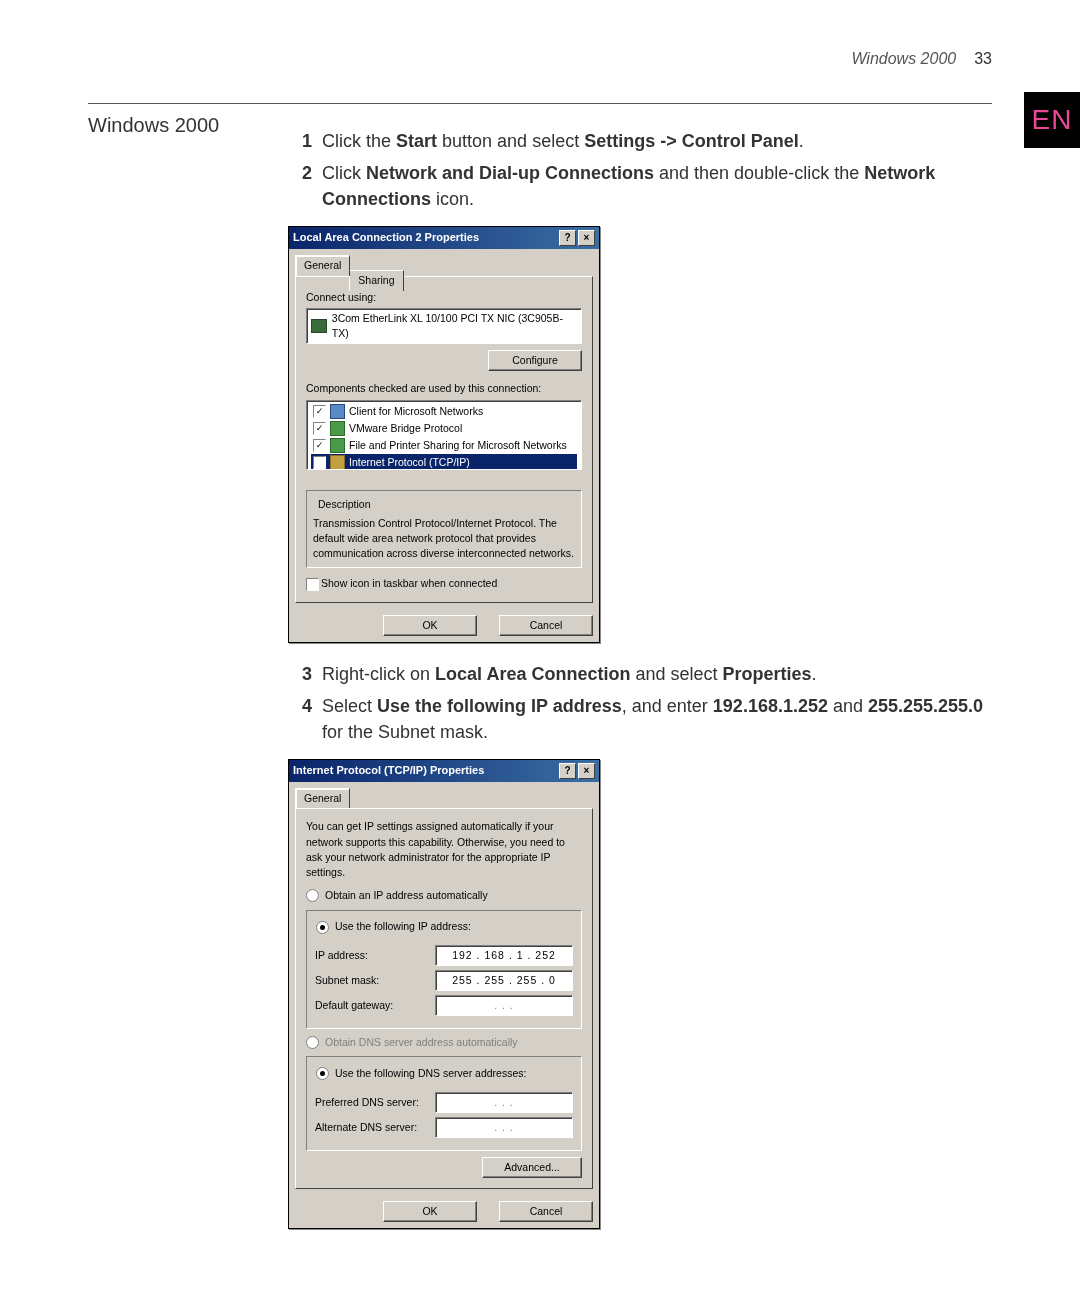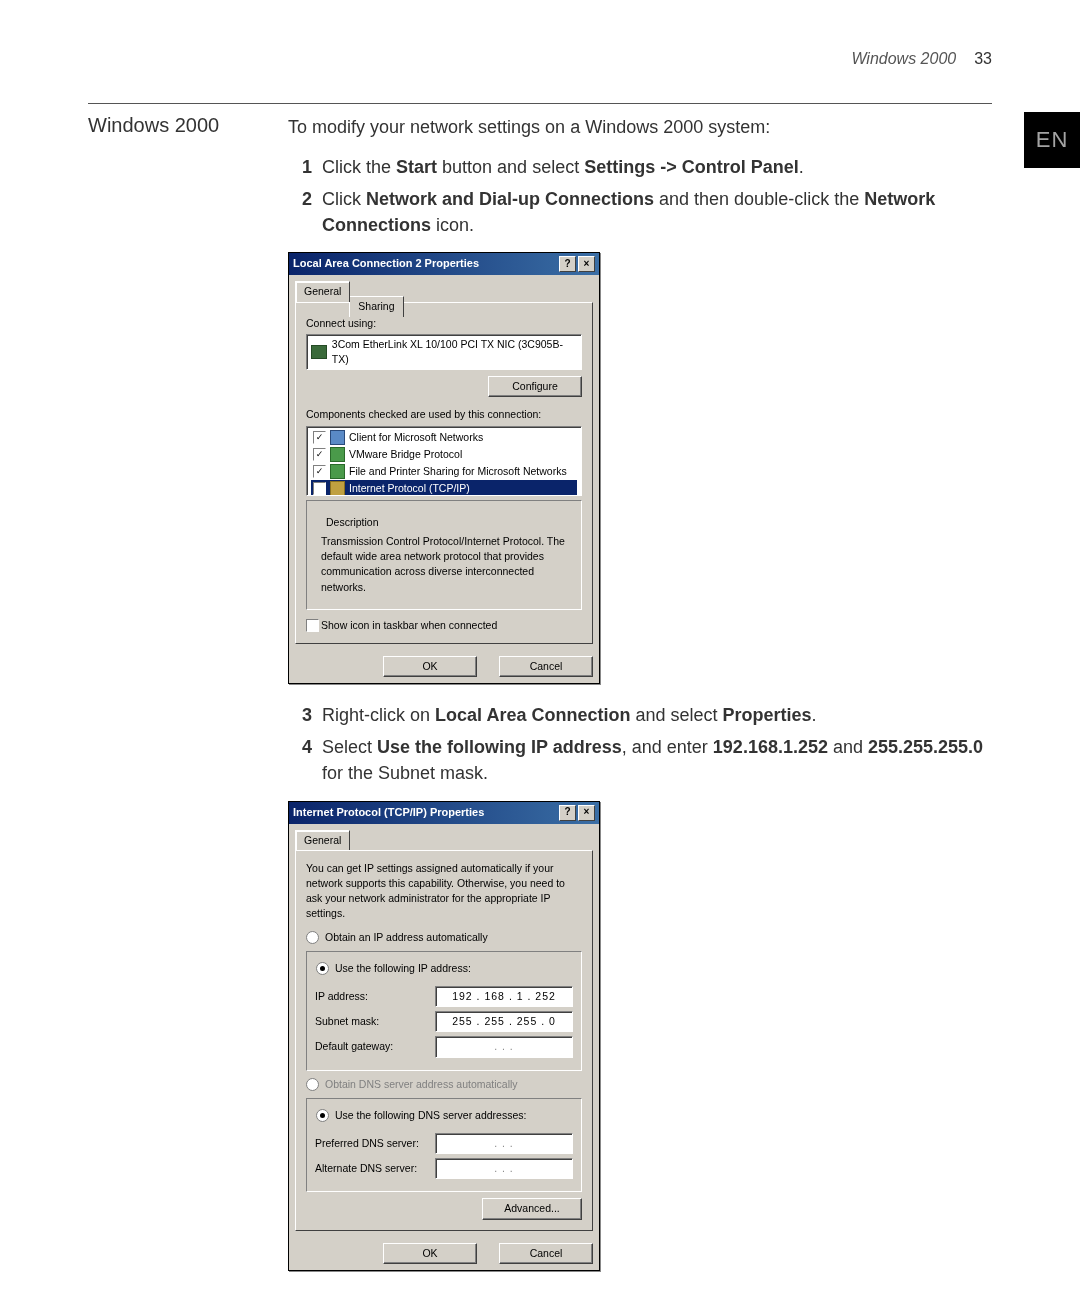--- a/index.html
+++ b/index.html
@@ -1,19 +1,19 @@
 <!DOCTYPE html>
 <html><head>
 <meta charset="utf-8">
 <style>
 html,body{margin:0;padding:0;background:#fff;font-family:"Segoe UI",Arial,sans-serif;color:#333}
 .page{width:1080px;height:1296px;position:relative;box-sizing:border-box;padding:50px 88px 30px 88px}
 .header-row{display:flex;justify-content:flex-end;align-items:center;font-size:16px;color:#555;margin-bottom:35px;font-style:italic}
 .header-row .pn{font-style:normal;margin-left:18px;color:#333}
-.en-tag{position:absolute;top:112px;right:0;width:56px;height:56px;background:#000;color:#a3a3a3;display:flex;align-items:center;justify-content:center;font-size:22px;letter-spacing:1px}
+.en-tag{position:absolute;top:92px;right:0;width:56px;height:56px;background:#000;color:#ec4899;display:flex;align-items:center;justify-content:center;font-size:28px;letter-spacing:1px}
 hr.sep{border:none;border-top:1px solid #555;margin:0 0 10px 0}
 .two-col{display:flex}
 .left-col{width:200px;font-size:20px;color:#333}
 .right-col{flex:1;font-size:18px;line-height:1.45;color:#333}
 ol.steps{list-style:none;margin:14px 0 0 0;padding:0}
 ol.steps li{display:flex;margin:6px 0}
 ol.steps li .num{width:24px;text-align:right;margin-right:10px;font-weight:600;color:#333}
 ol.steps li .txt{flex:1}
 .b{font-weight:600}
 .fig-wrap{display:flex;justify-content:flex-start;margin:14px 0 18px 0}
@@ -33,21 +33,21 @@
 .btn{border:1px solid #fff;border-right-color:#404040;border-bottom-color:#404040;box-shadow:inset -1px -1px 0 #808080;background:#d4d0c8;padding:2px 9px;width:74px;text-align:center;font-size:10.5px;display:inline-block}
 .btn-row{display:flex;justify-content:space-between;margin:6px 0 2px 0}
 .btn-row-right{display:flex;justify-content:flex-end;padding:6px;gap:22px}
 .listbox{height:64px;overflow:hidden}
 .listbox .row{display:flex;align-items:center;padding:1px 2px;gap:4px}
 .row.sel{background:#0a246a;color:#fff}
 .chk{width:11px;height:11px;border:1px solid #808080;border-right-color:#fff;border-bottom-color:#fff;background:#fff;display:inline-flex;align-items:center;justify-content:center;font-size:9px;line-height:1}
 .ico{width:13px;height:13px;display:inline-block;background:#5a8ac6;border:1px solid #2a4a7a}
 .ico.green{background:#4a9a4a;border-color:#2a6a2a}
 .ico.yellow{background:#c0a040;border-color:#8a7020}
-.desc-box{border:1px solid #808080;border-right-color:#fff;border-bottom-color:#fff;padding:14px;margin-top:4px}
+.desc-box{border:1px solid #808080;border-right-color:#fff;border-bottom-color:#fff;padding:6px;margin-top:20px}
 .chk-line{display:flex;align-items:center;gap:2px;margin-top:8px}
 .nic-row{display:flex;align-items:center;gap:5px}
 .nic-ico{width:14px;height:12px;background:#3a6a3a;border:1px solid #254a25}
 
 
 .fieldset{border:1px solid #808080;border-right-color:#fff;border-bottom-color:#fff;padding:8px;margin:6px 0;position:relative}
 .radio-row{display:flex;align-items:center;gap:6px;margin:3px 0}
 .radio{width:11px;height:11px;border:1px solid #808080;border-radius:50%;background:#fff;display:inline-flex;align-items:center;justify-content:center}
 .radio .dot{width:5px;height:5px;background:#000;border-radius:50%}
 .form-row{display:flex;align-items:center;margin:4px 0}
@@ -65,21 +65,20 @@
     <span class="pn">33</span>
   </div>
 
   <div class="en-tag">EN</div>
 
   <hr class="sep">
 
   <div class="two-col">
     <div class="left-col">Windows 2000</div>
     <div class="right-col">
-      <div>To modify your network settings on a Windows 2000 system:</div>
 
       <ol class="steps">
         <li>
           <span class="num">1</span>
           <span class="txt">
             <span>Click the </span><span class="b">Start</span><span> button and select </span><span class="b">Settings -&gt; Control Panel</span><span>.</span>
           </span>
         </li>
         <li>
           <span class="num">2</span>

